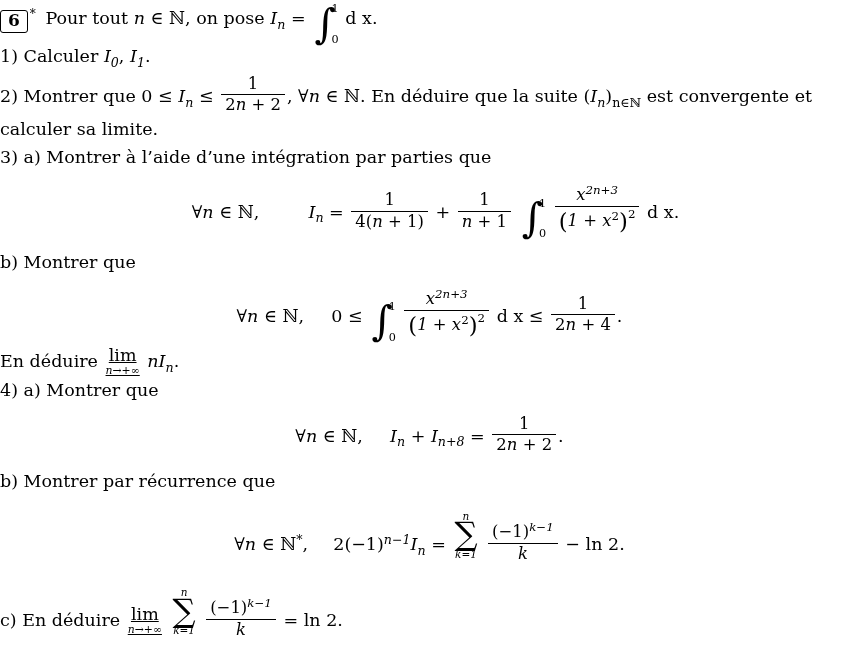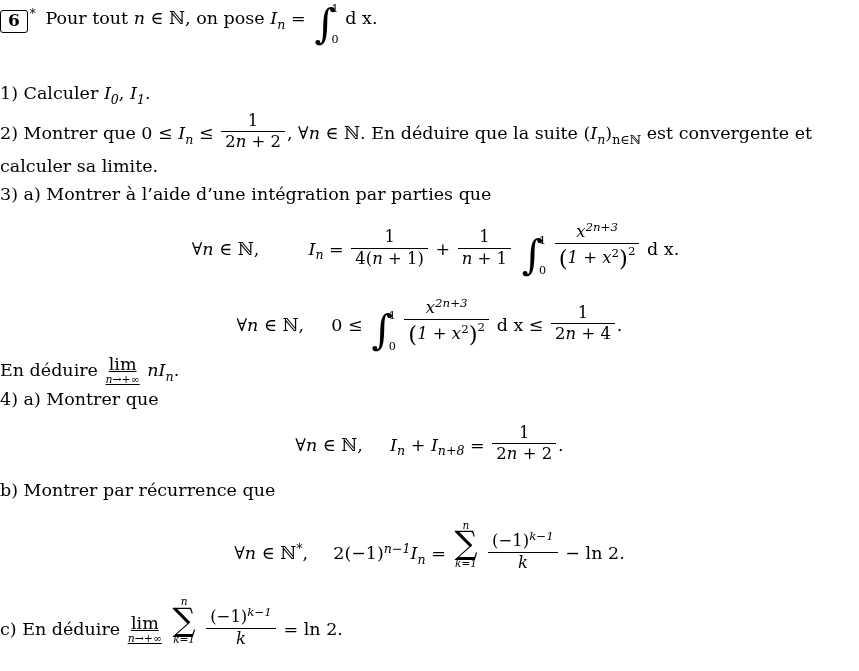--- a/index.html
+++ b/index.html
@@ -157,21 +157,21 @@
     <span class="nowrap">
       <span class="mi">I</span><sub class="sm">n</sub>
       <span>=</span>
       <span class="intg"><span class="sym">∫</span><span class="lim"><span class="up">1</span><span class="lo">0</span></span></span>
       <span class="mup">d x</span><span>.</span>
     </span>
   </div>
 
   <div class="gap-sm"></div>
 
-  <div class="line row" style="line-height:1.5;margin-top:37px;">
+  <div class="line row" style="line-height:1.5;">
     <span>1) Calculer</span>
     <span class="mi">I</span><sub class="sm mn">0</sub><span>,</span>
     <span class="mi">I</span><sub class="sm mn">1</sub><span>.</span>
   </div>
 
   <div class="line row" style="line-height:1.9; margin-top:2px;">
     <span>2) Montrer que</span>
     <span class="nowrap">
       <span><span class="mn">0 ≤ </span><span class="mi">I</span><sub class="sm">n</sub></span>
       <span>≤</span>
@@ -213,20 +213,21 @@
       <span class="frac">
         <span class="num"><span class="mi">x</span><sup class="sm mi">2n+3</sup></span>
         <span class="den"><span class="bigp">(</span><span class="mi">1 + x</span><sup class="sm mn">2</sup><span class="bigp">)</span><span class="sqexp">2</span></span>
       </span>
       <span class="mup">d x</span><span>.</span>
     </span>
   </div>
 
   <div class="gap-lg"></div>
 
+  <div class="line row" style="line-height:1.6;">b) Montrer que</div>
 
   <div class="gap-md"></div>
 
   <div class="center-line row" style="line-height:1.0;">
     <span class="nowrap" style="display:inline-block;">
       <span>∀</span><span class="mi">n</span>
       <span>∈</span>
       <span class="bb">ℕ</span><span>,</span>
       <span style="display:inline-block; width:16px;"></span>
       <span class="mn">0 ≤</span>

